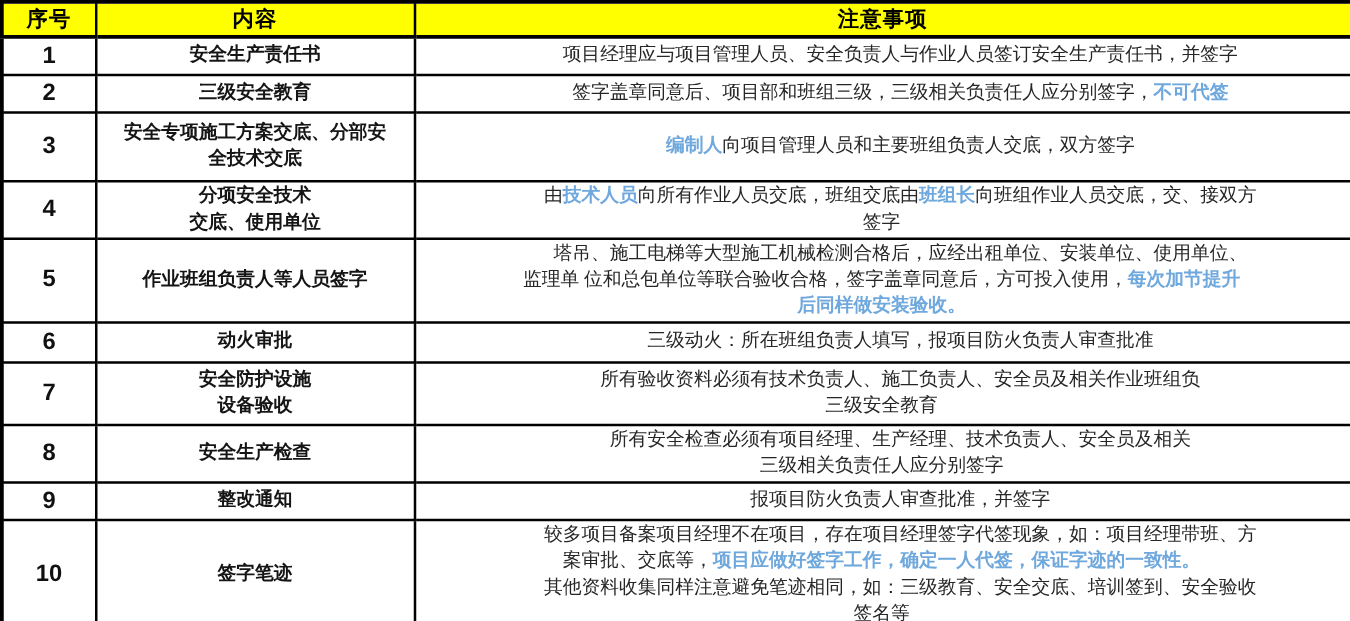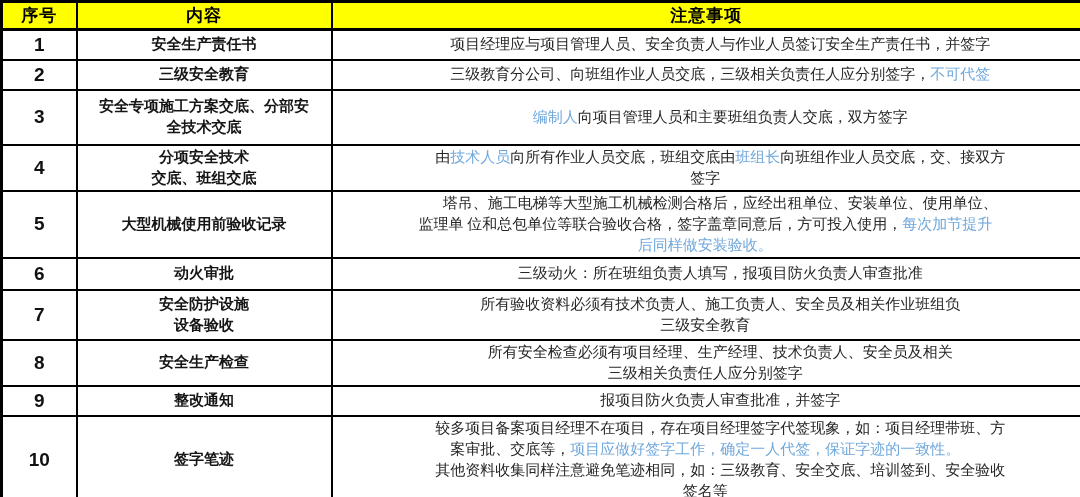--- a/index.html
+++ b/index.html
@@ -62,21 +62,21 @@
     color: #262626;
     text-align: center;
     line-height: 21px;
     padding: 1px 6px 1px 4px;
   }
   td.notes .para {
     white-space: pre-line;
     text-indent: 2em;
     margin: 0;
   }
-  .blue { color: var(--blue, #6fa8dc); }
+  .blue { color: var(--blue, #6fa8dc); font-weight: bold; }
 
   
   tbody tr:nth-child(1)  td { height: 30px; }
   tbody tr:nth-child(2)  td { height: 30px; }
   tbody tr:nth-child(3)  td { height: 55px; }
   tbody tr:nth-child(4)  td { height: 42px; }
   tbody tr:nth-child(5)  td { height: 66px; }
   tbody tr:nth-child(6)  td { height: 32px; }
   tbody tr:nth-child(7)  td { height: 50px; }
   tbody tr:nth-child(8)  td { height: 46px; }
@@ -105,43 +105,43 @@
           <td class="num">1</td>
           <td class="content">安全生产责任书</td>
           <td class="notes">
             <div class="para"><span>项目经理应与项目管理人员、安全负责人与作业人员签订安全生产责任书，并签字</span></div>
           </td>
         </tr>
         <tr>
           <td class="num">2</td>
           <td class="content">三级安全教育</td>
           <td class="notes">
-            <div class="para"><span>三级教育分公司、向班组作业人员交底，三级相关负责任人应分别签字，</span><span class="blue">不可代签</span></div>
+            <div class="para"><span>签字盖章同意后、项目部和班组三级，三级相关负责任人应分别签字，</span><span class="blue">不可代签</span></div>
           </td>
         </tr>
         <tr>
           <td class="num">3</td>
           <td class="content">安全专项施工方案交底、分部安
 全技术交底</td>
           <td class="notes">
             <div class="para"><span class="blue">编制人</span><span>向项目管理人员和主要班组负责人交底，双方签字</span></div>
           </td>
         </tr>
         <tr>
           <td class="num">4</td>
           <td class="content">分项安全技术
-交底、班组交底</td>
+交底、使用单位</td>
           <td class="notes">
             <div class="para"><span>由</span><span class="blue">技术人员</span><span>向所有作业人员交底，班组交底由</span><span class="blue">班组长</span><span>向班组作业人员交底，交、接双方
 签字</span></div>
           </td>
         </tr>
         <tr>
           <td class="num">5</td>
-          <td class="content">大型机械使用前验收记录</td>
+          <td class="content">作业班组负责人等人员签字</td>
           <td class="notes">
             <div class="para"><span>塔吊、施工电梯等大型施工机械检测合格后，应经出租单位、安装单位、使用单位、
 监理单 位和总包单位等联合验收合格，签字盖章同意后，方可投入使用，</span><span class="blue">每次加节提升
 后同样做安装验收。</span></div>
           </td>
         </tr>
         <tr>
           <td class="num">6</td>
           <td class="content">动火审批</td>
           <td class="notes">

